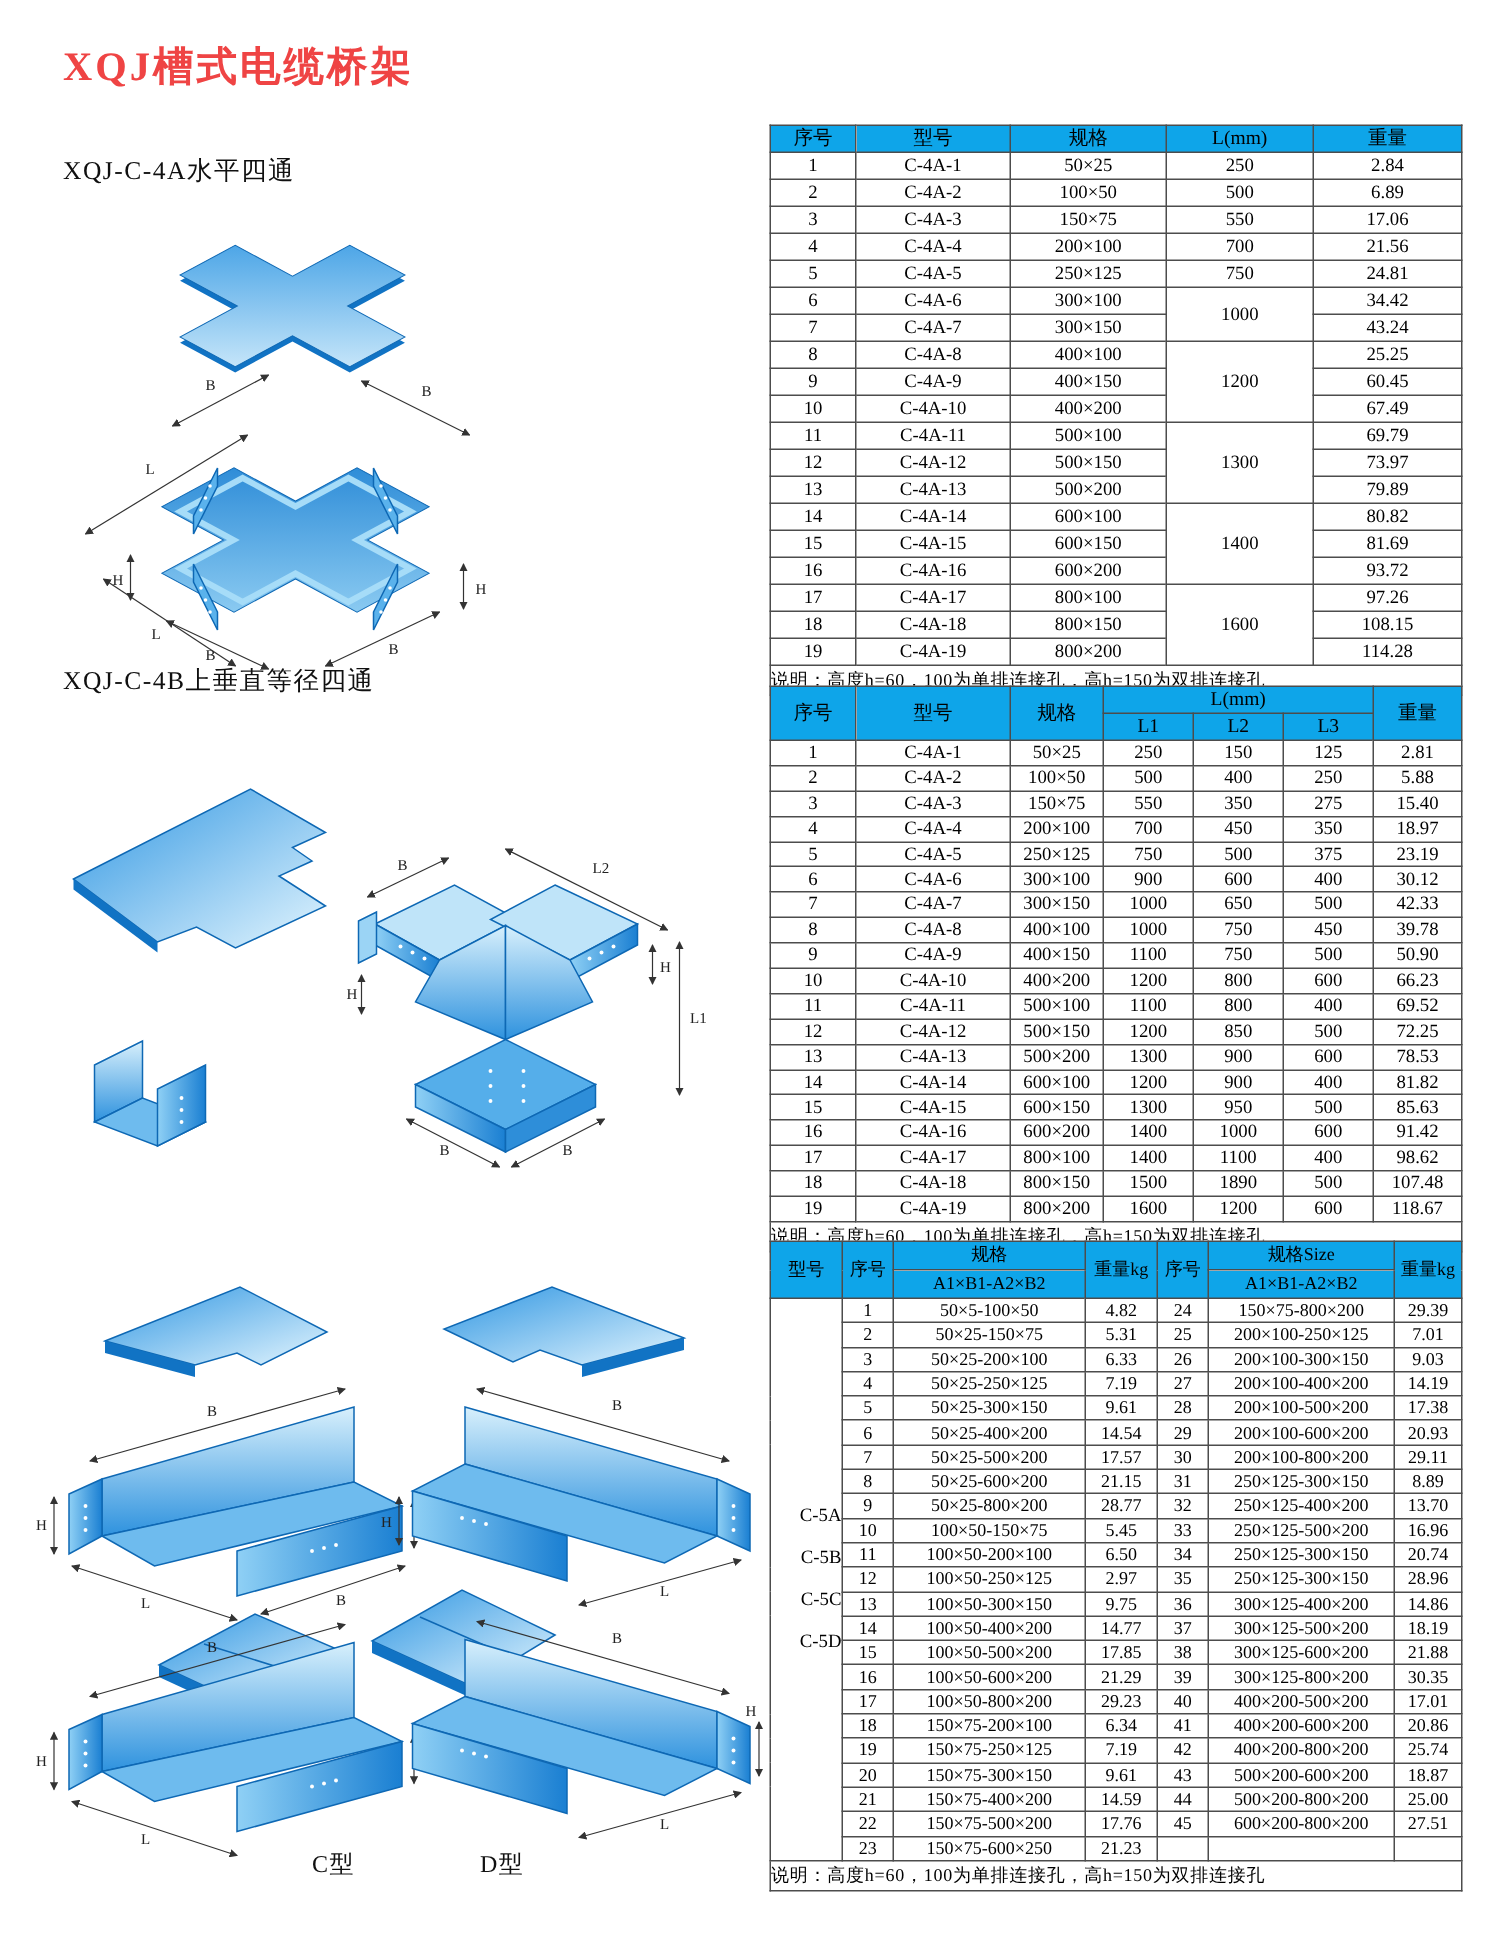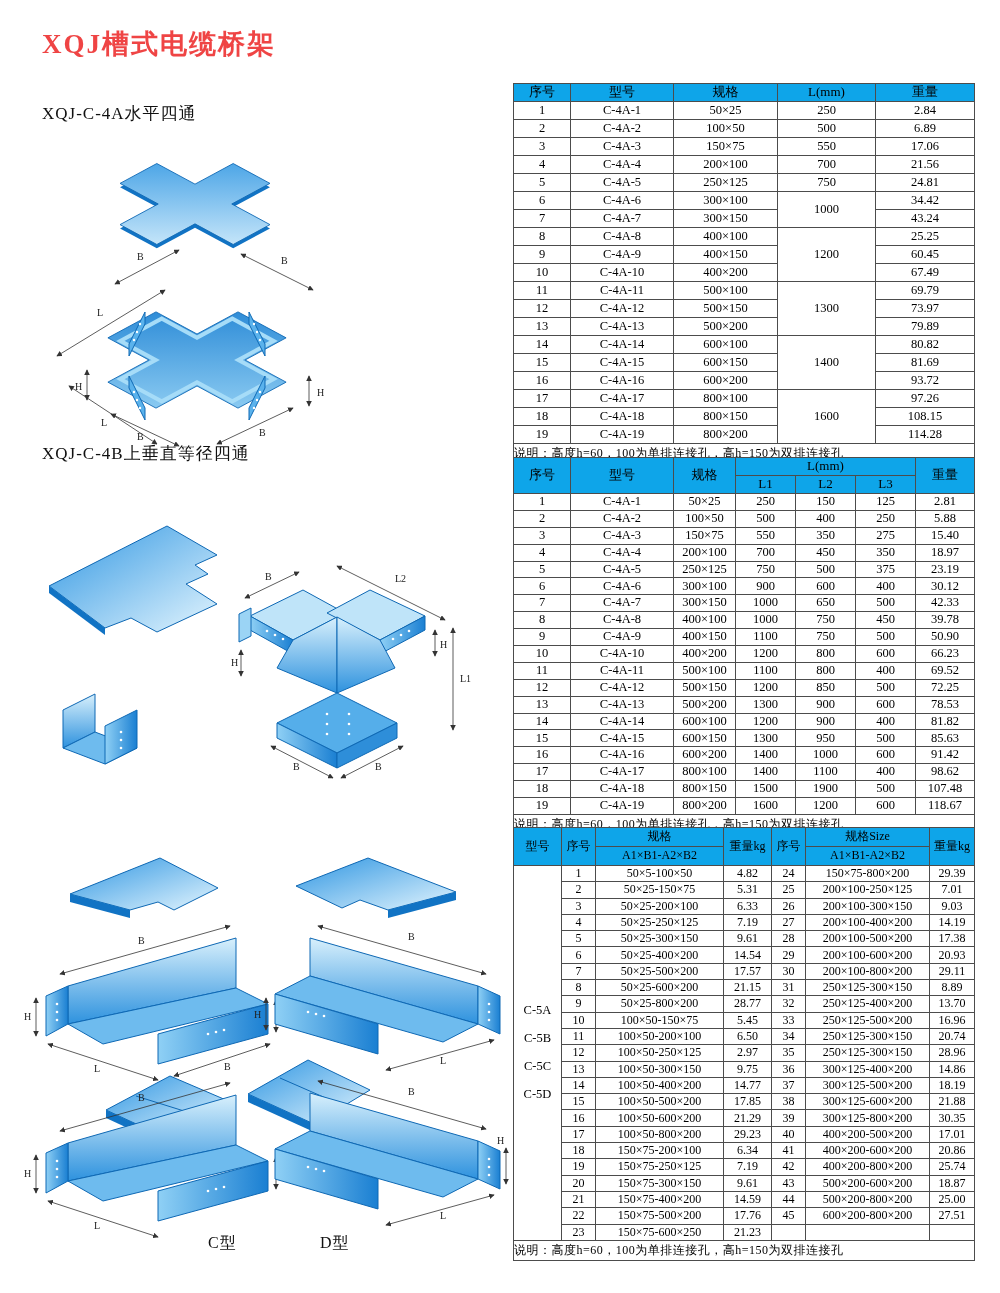--- a/index.html
+++ b/index.html
@@ -20,21 +20,21 @@
   .t th,.t td{border:1px solid #4c4c4c;text-align:center;padding:0;font-weight:normal;
               font-size:12.5px;line-height:1.1;height:17px;overflow:hidden;white-space:nowrap;}
   .t thead th{background:#0ea5e9;font-size:13px;}
   .t .note-row td{height:19px;font-size:12px;text-align:left;letter-spacing:.5px;}
   .t1{top:83px;}
   .t2{top:457px;} .t2 td{height:15.9px;}
   .t2 thead th{height:17px;}
   .t3{top:827px;} .t3 td{height:15.3px;font-size:12px;}
   .t3 thead th{font-size:12px;height:18px;}
   .t3 td.models{vertical-align:middle;}
-  .t3 td.models div{padding:7px 0;font-size:12.5px;}
+  .t3 td.models div{padding:7px 0;font-size:12.5px;text-align:right;}
   .dl{stroke:#333;stroke-width:0.8;fill:none;}
   .dimtxt{font-size:10px;fill:#222;font-family:"Liberation Serif",serif;}
   .typelbl{font-size:16px;fill:#111;font-family:"Liberation Serif",serif;letter-spacing:1px;}
   .edge{stroke:#0e68b4;stroke-width:1;}
   .hole{fill:#ffffff;}
 </style>
 </head>
 <body>
 
 <div class="page">
@@ -660,21 +660,21 @@
           <td>1400</td>
           <td>1100</td>
           <td>400</td>
           <td>98.62</td>
         </tr>
         <tr>
           <td>18</td>
           <td>C-4A-18</td>
           <td>800×150</td>
           <td>1500</td>
-          <td>1900</td>
+          <td>1890</td>
           <td>500</td>
           <td>107.48</td>
         </tr>
         <tr>
           <td>19</td>
           <td>C-4A-19</td>
           <td>800×200</td>
           <td>1600</td>
           <td>1200</td>
           <td>600</td>

